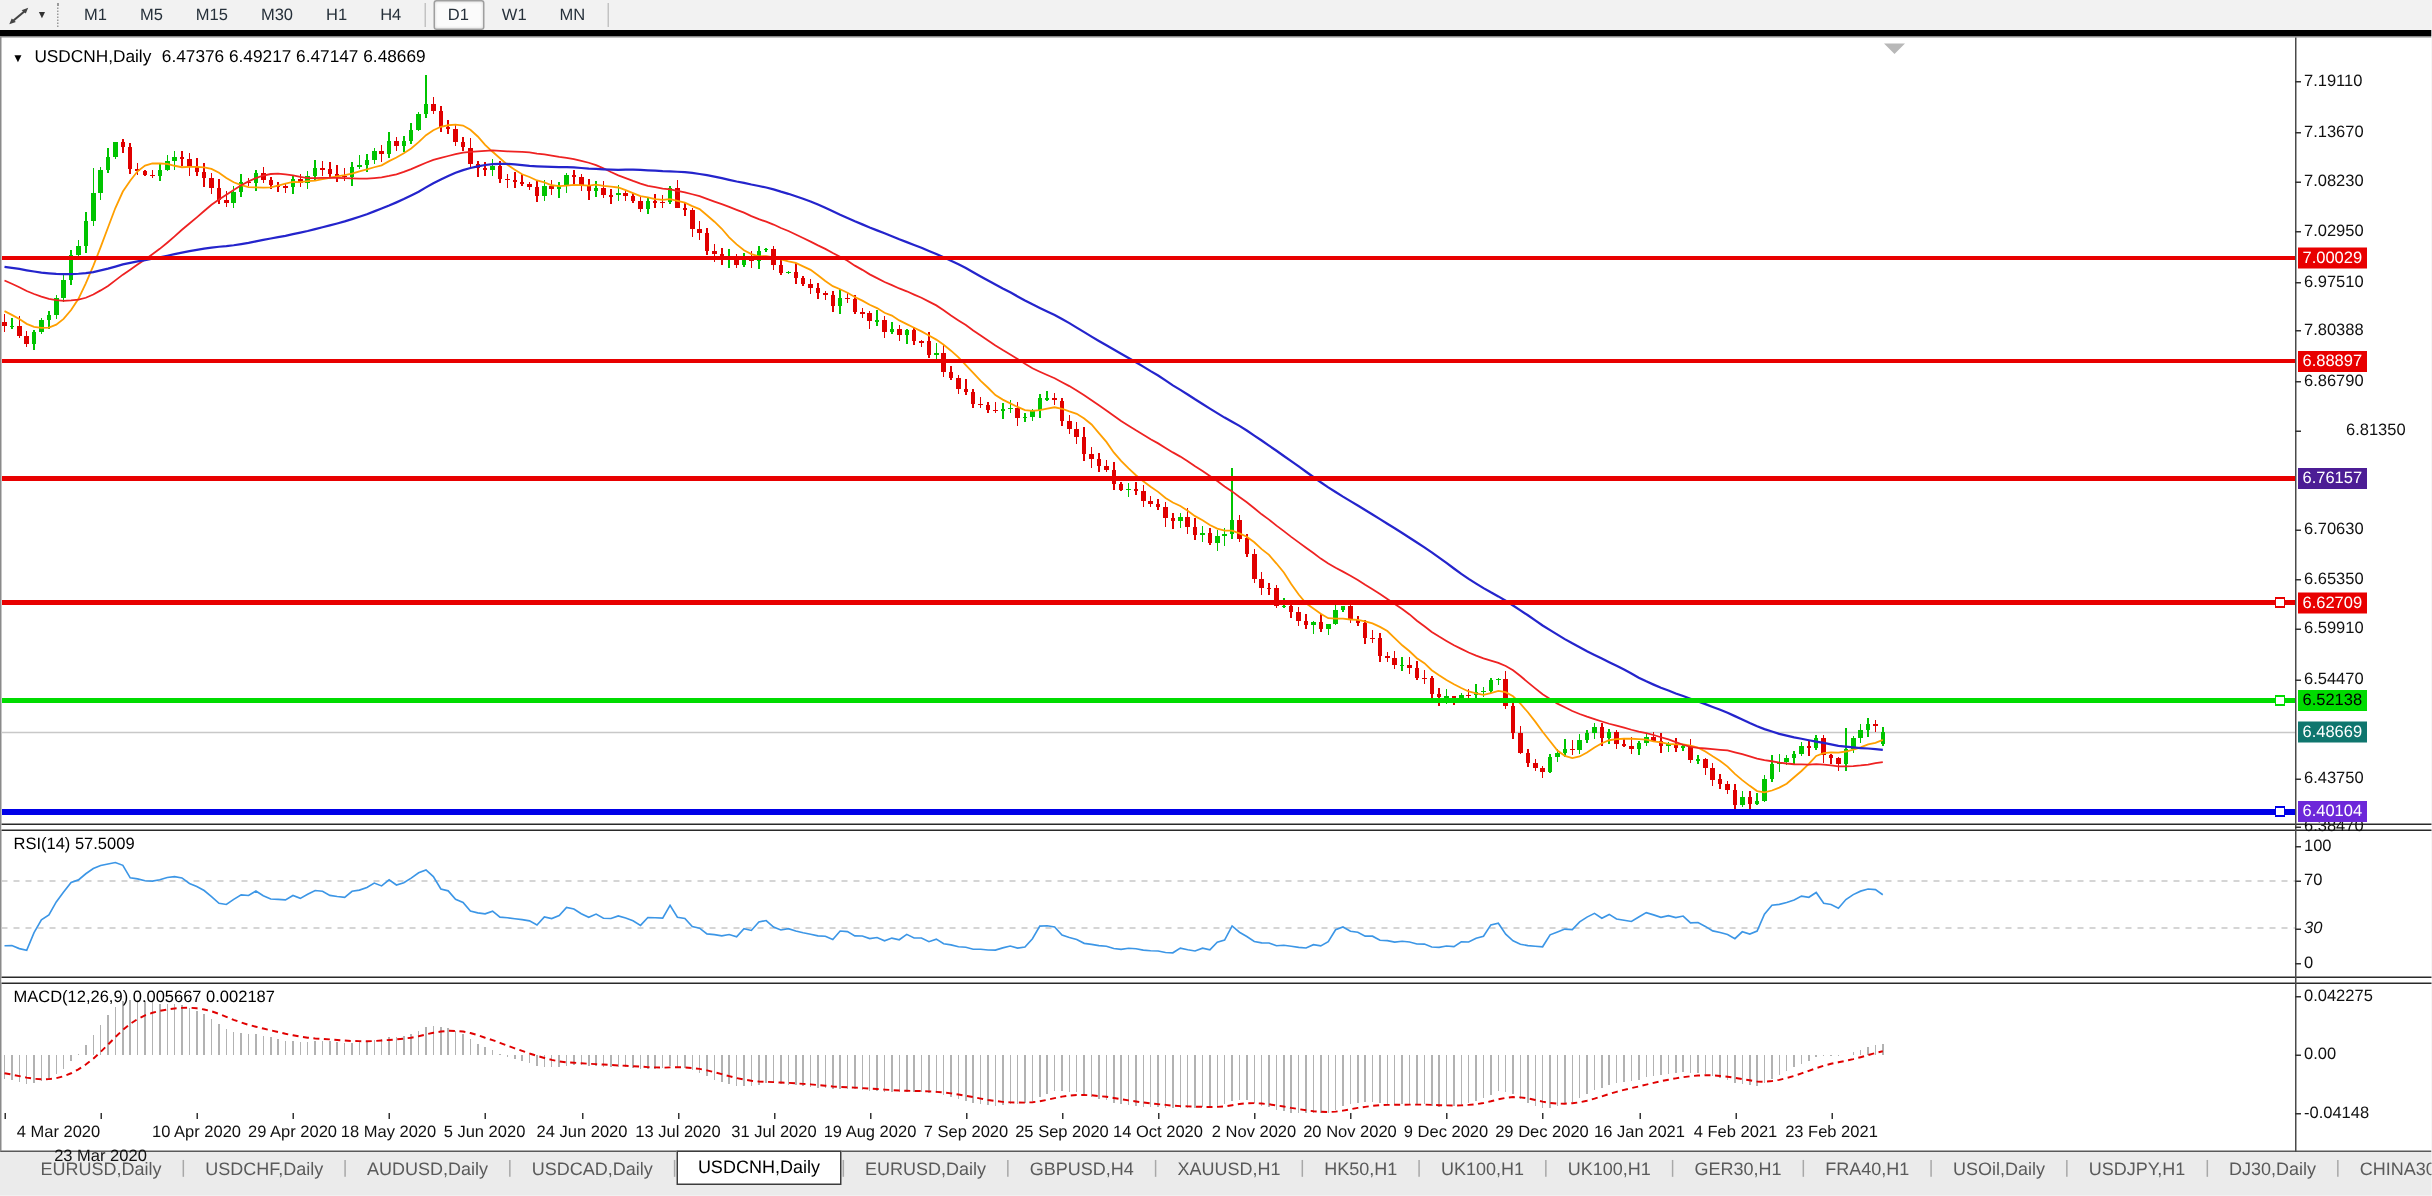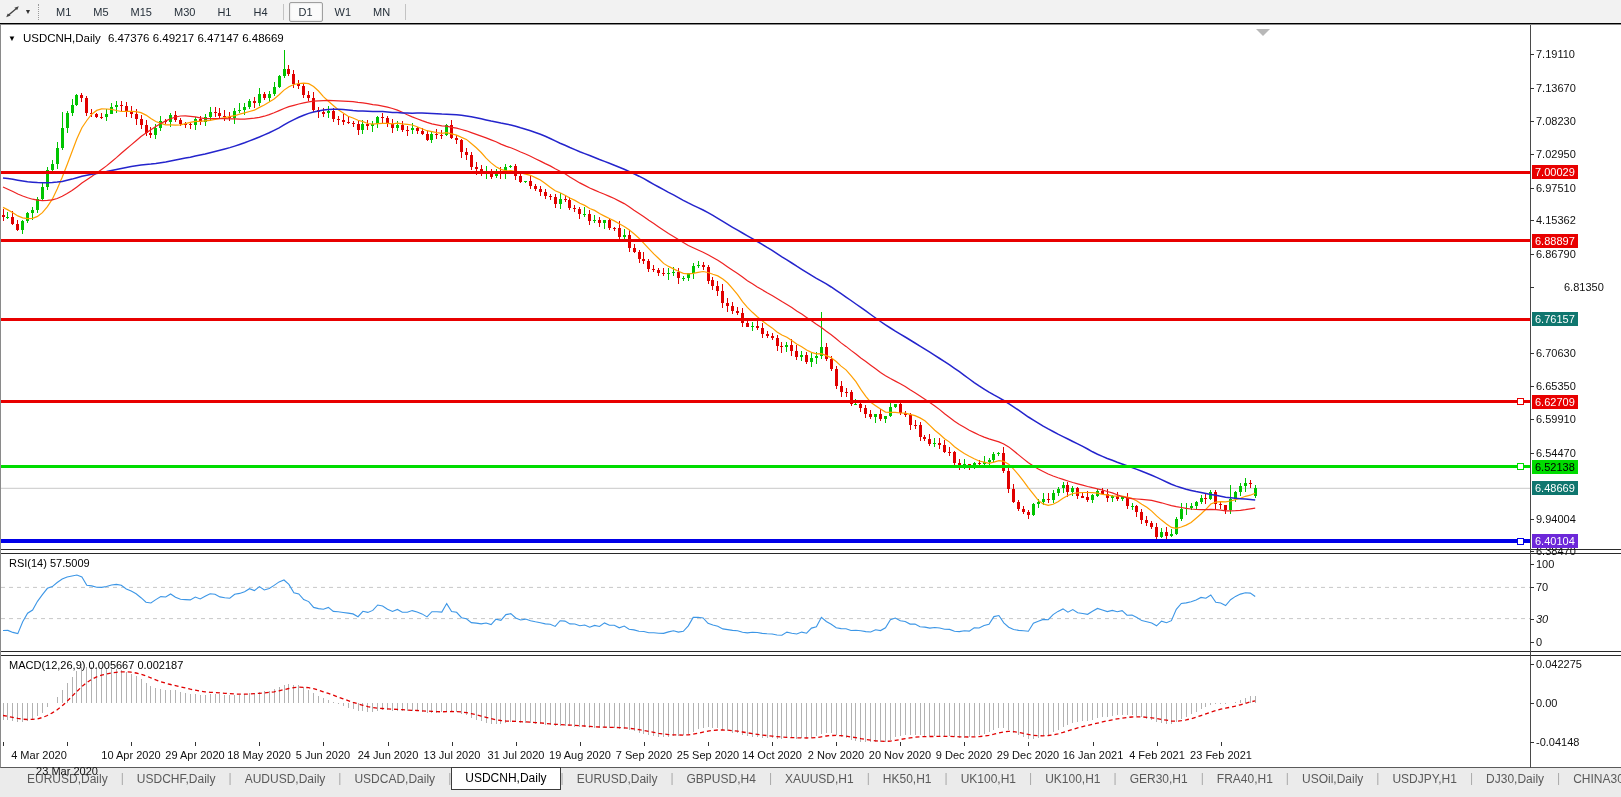--- a/index.html
+++ b/index.html
@@ -1,20 +1,20 @@
 <!DOCTYPE html>
 <html><head>
 <meta charset="utf-8">
 <style>
   html,body{margin:0;padding:0;width:1621px;height:797px;overflow:hidden;
     font-family:"Liberation Sans",sans-serif;background:#f0f0f0;}
   #app{position:relative;width:1621px;height:797px;}
   
   #toolbar{position:absolute;left:0;top:0;width:1621px;height:24px;background:#f2f2f2;
-    border-bottom:1px solid #000000;display:flex;align-items:center;box-sizing:border-box;}
+    border-bottom:4px solid #000000;display:flex;align-items:center;box-sizing:border-box;}
   .tool-icon{width:20px;height:20px;margin-left:2px;display:flex;align-items:center;justify-content:center;}
   .tool-caret{font-size:7px;color:#333;width:12px;text-align:center;cursor:default;}
   .grip{height:16px;border-left:1px dotted #9a9a9a;margin:0 6px 0 4px;}
   .vsep{height:16px;border-left:1px solid #c3c3c3;margin:0 4px;}
   #tf-buttons{display:flex;align-items:center;height:24px;}
   .tfbtn{height:18px;line-height:18px;padding:0 9px;margin:0 1px;font-size:11px;color:#26303a;
     border:1px solid transparent;border-radius:2px;cursor:default;}
   .tfbtn.active{background:#fbfbfb;border:1px solid #9f9f9f;box-shadow:inset 0 0 2px #cfcfcf;}
   
   #chartwin{position:absolute;left:0;top:24px;width:1621px;height:744px;background:#ffffff;
@@ -932,40 +932,40 @@
         <div class="gridlabel" style="top: 23px;">7.19110</div>
         <div class="tick" style="top: 63px;"></div>
         <div class="gridlabel" style="top: 57px;">7.13670</div>
         <div class="tick" style="top: 96px;"></div>
         <div class="gridlabel" style="top: 90px;">7.08230</div>
         <div class="tick" style="top: 129px;"></div>
         <div class="gridlabel" style="top: 123px;">7.02950</div>
         <div class="tick" style="top: 163px;"></div>
         <div class="gridlabel" style="top: 157px;">6.97510</div>
         <div class="tick" style="top: 195px;"></div>
-        <div class="gridlabel" style="top: 189px;">4.15362</div>
+        <div class="gridlabel" style="top: 189px;">7.80388</div>
         <div class="tick" style="top: 229px;"></div>
         <div class="gridlabel" style="top: 223px;">6.86790</div>
         <div class="tick" style="top: 262px;"></div>
         <div class="gridlabel" style="top: 256px; margin-left: 28px;">6.81350</div>
         <div class="tick" style="top: 328px;"></div>
         <div class="gridlabel" style="top: 322px;">6.70630</div>
         <div class="tick" style="top: 361px;"></div>
         <div class="gridlabel" style="top: 355px;">6.65350</div>
         <div class="tick" style="top: 394px;"></div>
         <div class="gridlabel" style="top: 388px;">6.59910</div>
         <div class="tick" style="top: 428px;"></div>
         <div class="gridlabel" style="top: 422px;">6.54470</div>
         <div class="tick" style="top: 494px;"></div>
-        <div class="gridlabel" style="top: 488px;">9.94004</div>
+        <div class="gridlabel" style="top: 488px;">6.43750</div>
         <div class="tick" style="top: 526px;"></div>
         <div class="gridlabel" style="top: 520px;">6.38470</div>
         <div class="linelabel" style="top: 140px; background: rgb(232, 0, 0); color: rgb(255, 255, 255);">7.00029</div>
         <div class="linelabel" style="top: 209px; background: rgb(232, 0, 0); color: rgb(255, 255, 255);">6.88897</div>
-        <div class="linelabel" style="top: 287px; background: #0f766e; color: rgb(255, 255, 255);">6.76157</div>
+        <div class="linelabel" style="top: 287px; background: #4c1d95; color: rgb(255, 255, 255);">6.76157</div>
         <div class="linelabel" style="top: 370px; background: rgb(232, 0, 0); color: rgb(255, 255, 255);">6.62709</div>
         <div class="linelabel" style="top: 435px; background: rgb(0, 220, 0); color: rgb(0, 0, 0);">6.52138</div>
         <div class="linelabel" style="top: 509px; background: #6d28d9; color: rgb(255, 255, 255);">6.40104</div>
         <div class="linelabel" style="top: 456px; background: #0f766e; color: rgb(255, 255, 255);">6.48669</div>
         <div class="tick" style="top: 539px;"></div>
         <div class="gridlabel" style="top: 533px;">100</div>
         <div class="tick" style="top: 562px;"></div>
         <div class="gridlabel" style="top: 556px;">70</div>
         <div class="tick" style="top: 594px;"></div>
         <div class="gridlabel" style="top: 588px; font-style: italic;">30</div>

